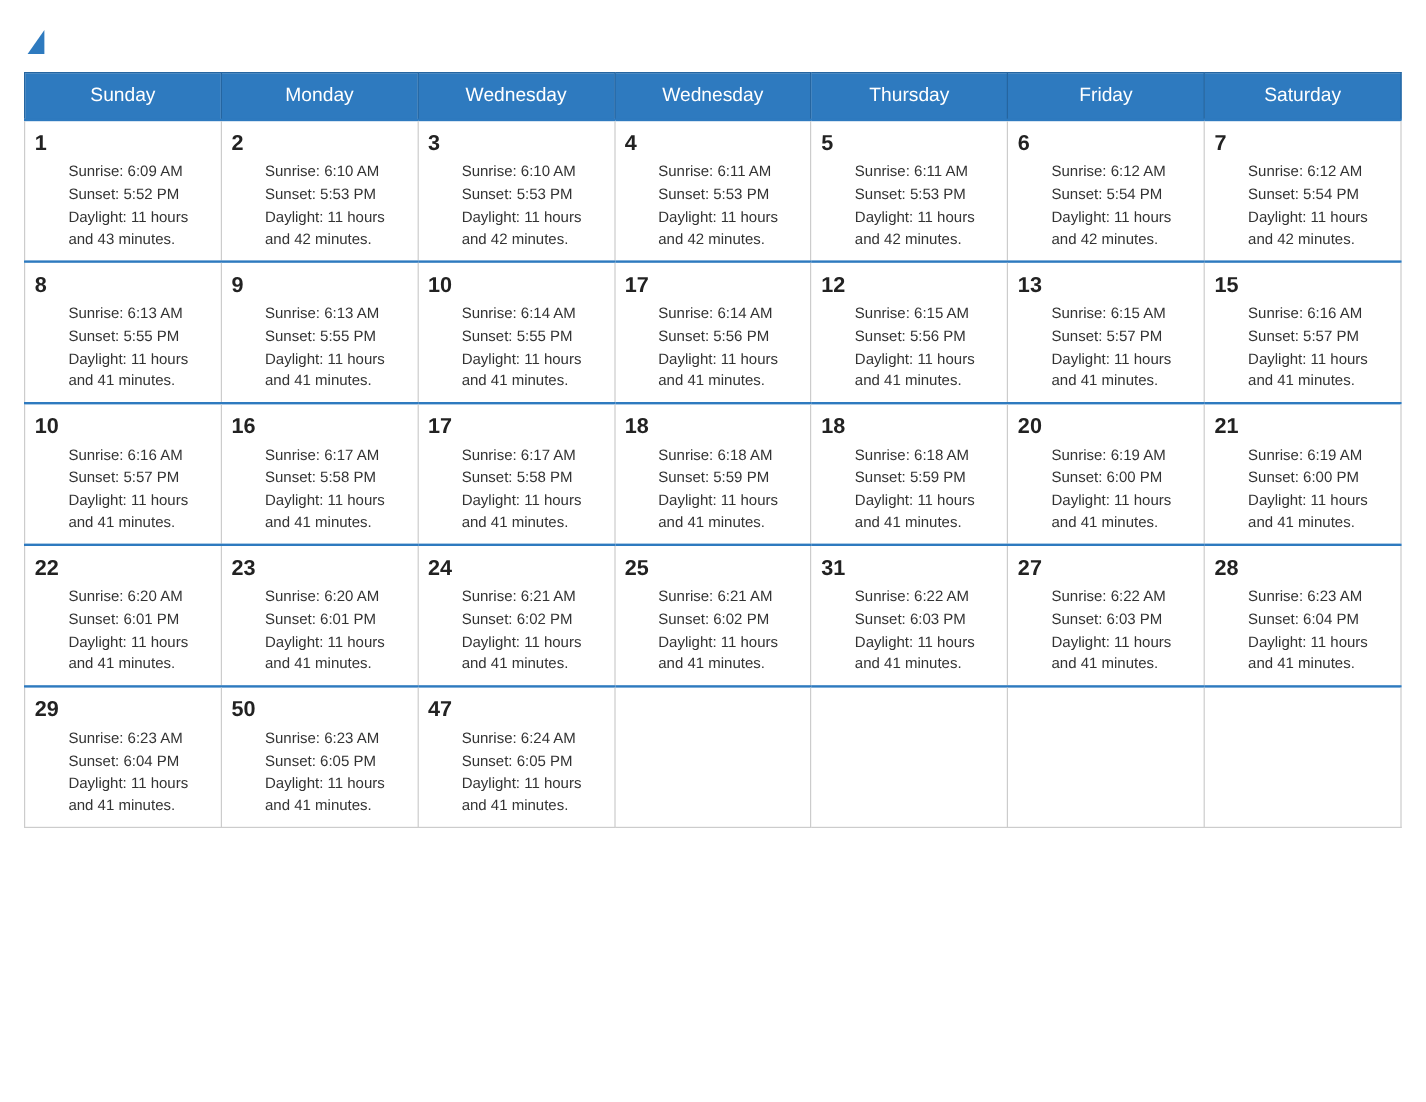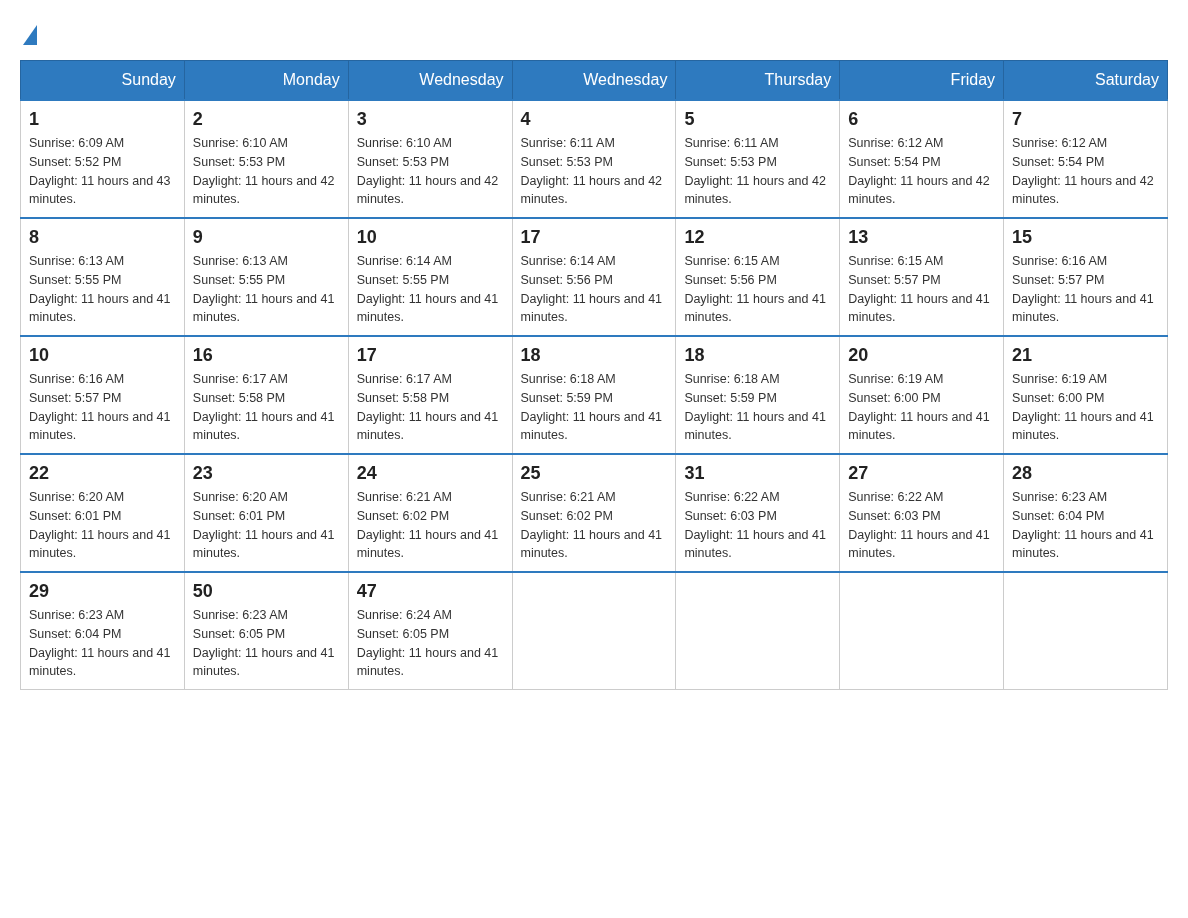--- a/index.html
+++ b/index.html
@@ -61,21 +61,21 @@
     }
     .calendar {
       width: 100%;
       border-collapse: collapse;
       border: 1px solid #999;
     }
     .calendar th {
       background-color: #2e7abf;
       color: #fff;
       padding: 10px 8px;
-      text-align: right;
+      text-align: center;
       font-size: 16px;
       font-weight: normal;
       border: 1px solid #2565a0;
     }
     .calendar td {
       vertical-align: top;
       padding: 8px;
       border: 1px solid #ccc;
       width: 14.28%;
       min-height: 100px;
@@ -84,20 +84,21 @@
       font-size: 18px;
       font-weight: bold;
       color: #222;
       display: block;
       margin-bottom: 4px;
     }
     .day-info {
       font-size: 12.5px;
       color: #333;
       line-height: 1.5;
+      margin-left: 28px;
     }
     .empty-cell {
       background: #fff;
     }
     .week-row td {
       border-top: 2px solid #2e7abf;
     }
   </style>
 </head>
 <body>

